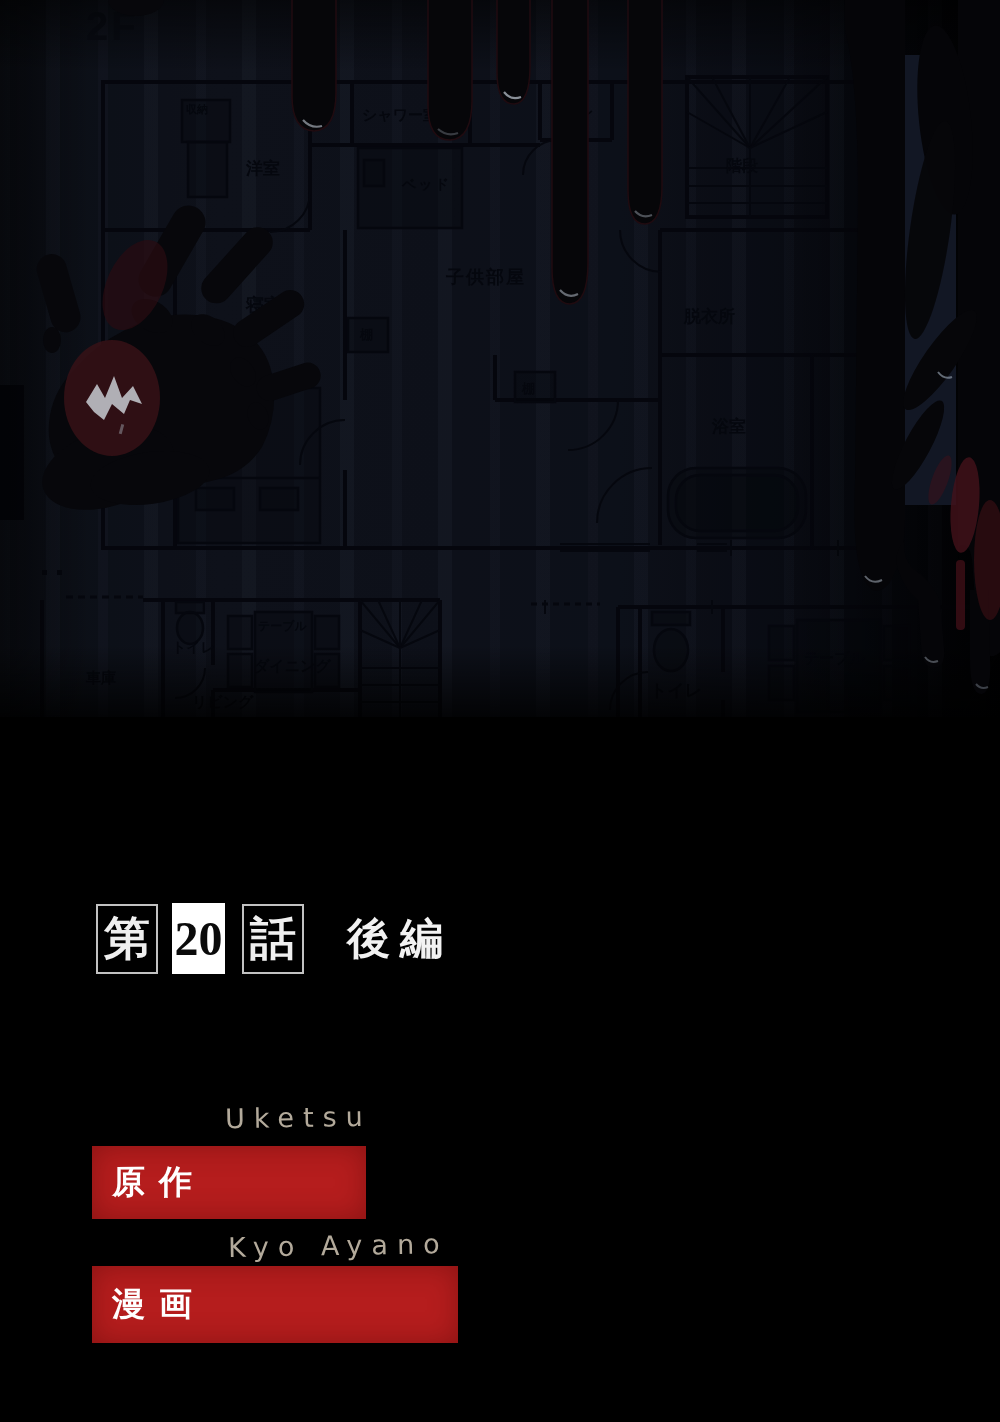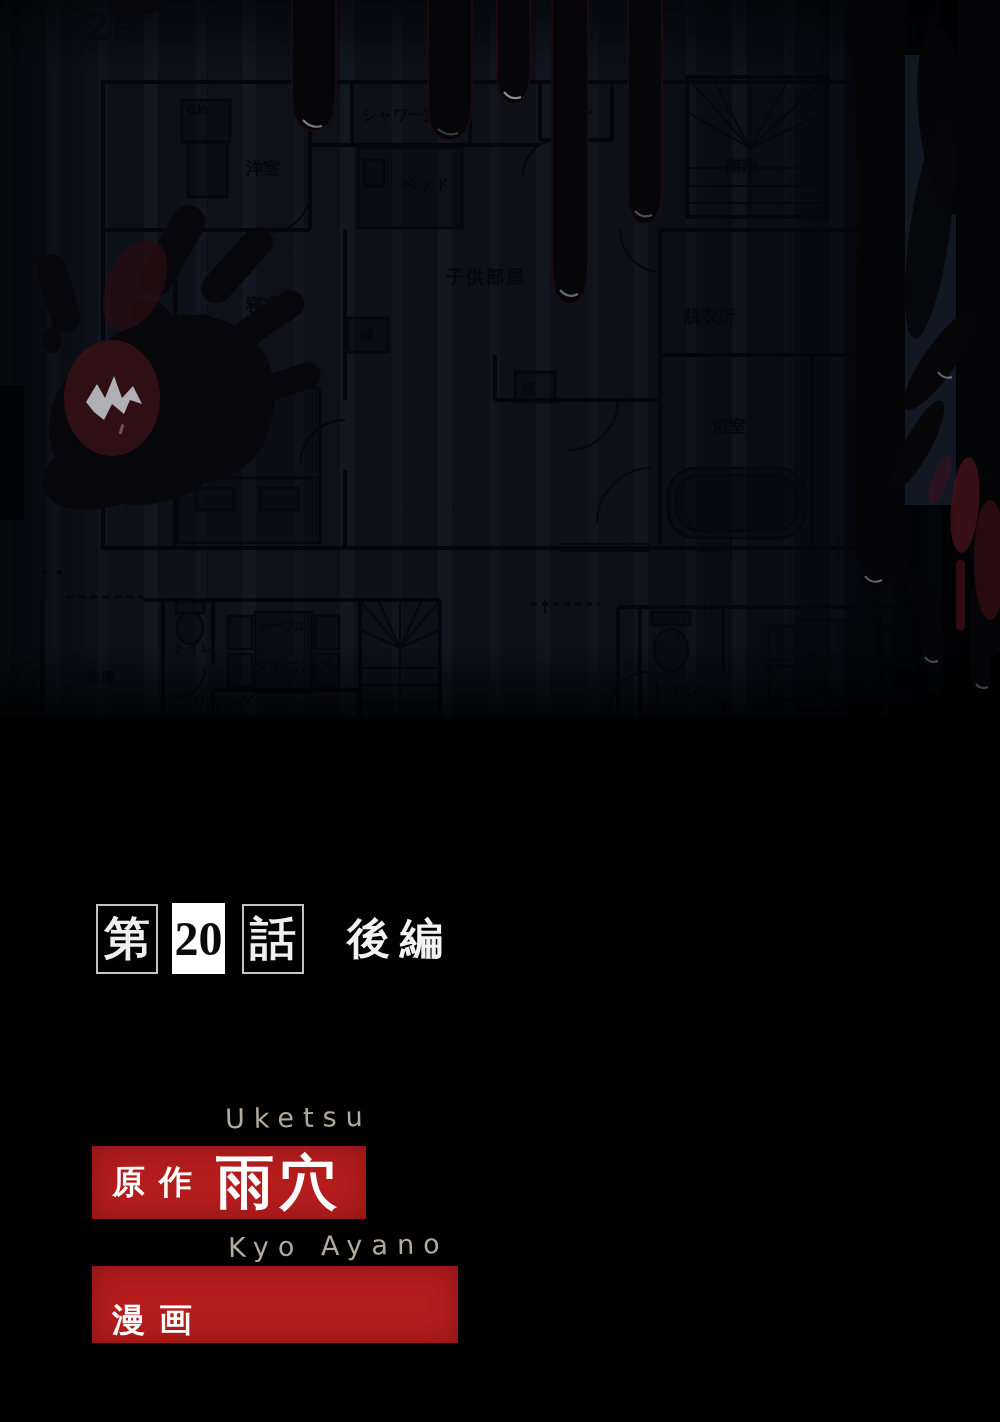--- a/index.html
+++ b/index.html
@@ -28,21 +28,21 @@
   #chapter-number{width:53px;height:71px;background:#fff;border:none;color:#0a0a0a;font-size:48px;margin:0 17px 0 14px;}
   #chapter-part{color:#f2f2f2;font-size:43px;font-weight:bold;letter-spacing:10px;margin-left:43px;}
   
   .romaji{position:absolute;color:#b3aa9b;font-size:27px;letter-spacing:9px;transform:rotate(-1deg);
           font-family:"DejaVu Sans",sans-serif;}
   .credit-box{position:absolute;display:flex;align-items:center;background:#b51d1d;color:#fff;
               box-shadow:inset 0 0 28px rgba(60,0,0,0.35);}
   .credit-role{font-size:33px;font-weight:bold;letter-spacing:14px;margin-left:20px;}
   .credit-name{font-size:58px;font-weight:bold;letter-spacing:5px;margin-left:10px;margin-right:18px;}
   #author-box{left:92px;top:1146px;height:73px;min-width:274px;}
-  #artist-box{left:92px;top:1266px;height:77px;min-width:366px;align-items:flex-end;}
+  #artist-box{left:92px;top:1266px;height:77px;min-width:366px;}
   #author-romaji{left:225px;top:1102px;}
   #artist-romaji{left:228px;top:1230px;}
 </style>
 </head>
 <body>
 
 <div id="page">
 
   <div id="plan">
     <div class="streaks"></div>
@@ -296,21 +296,20 @@
   <div id="title-row">
     <div class="tbox">第</div>
     <div class="tbox" id="chapter-number">20</div>
     <div class="tbox">話</div>
     <div id="chapter-part">後編</div>
   </div>
 
   <div class="romaji" id="author-romaji">Uketsu</div>
   <div class="credit-box" id="author-box">
     <span class="credit-role">原作</span>
-    <span class="credit-name">雨穴</span>
   </div>
 
   <div class="romaji" id="artist-romaji">Kyo Ayano</div>
   <div class="credit-box" id="artist-box">
     <span class="credit-role">漫画</span>
   </div>
 
 </div>
 
 </body></html>

